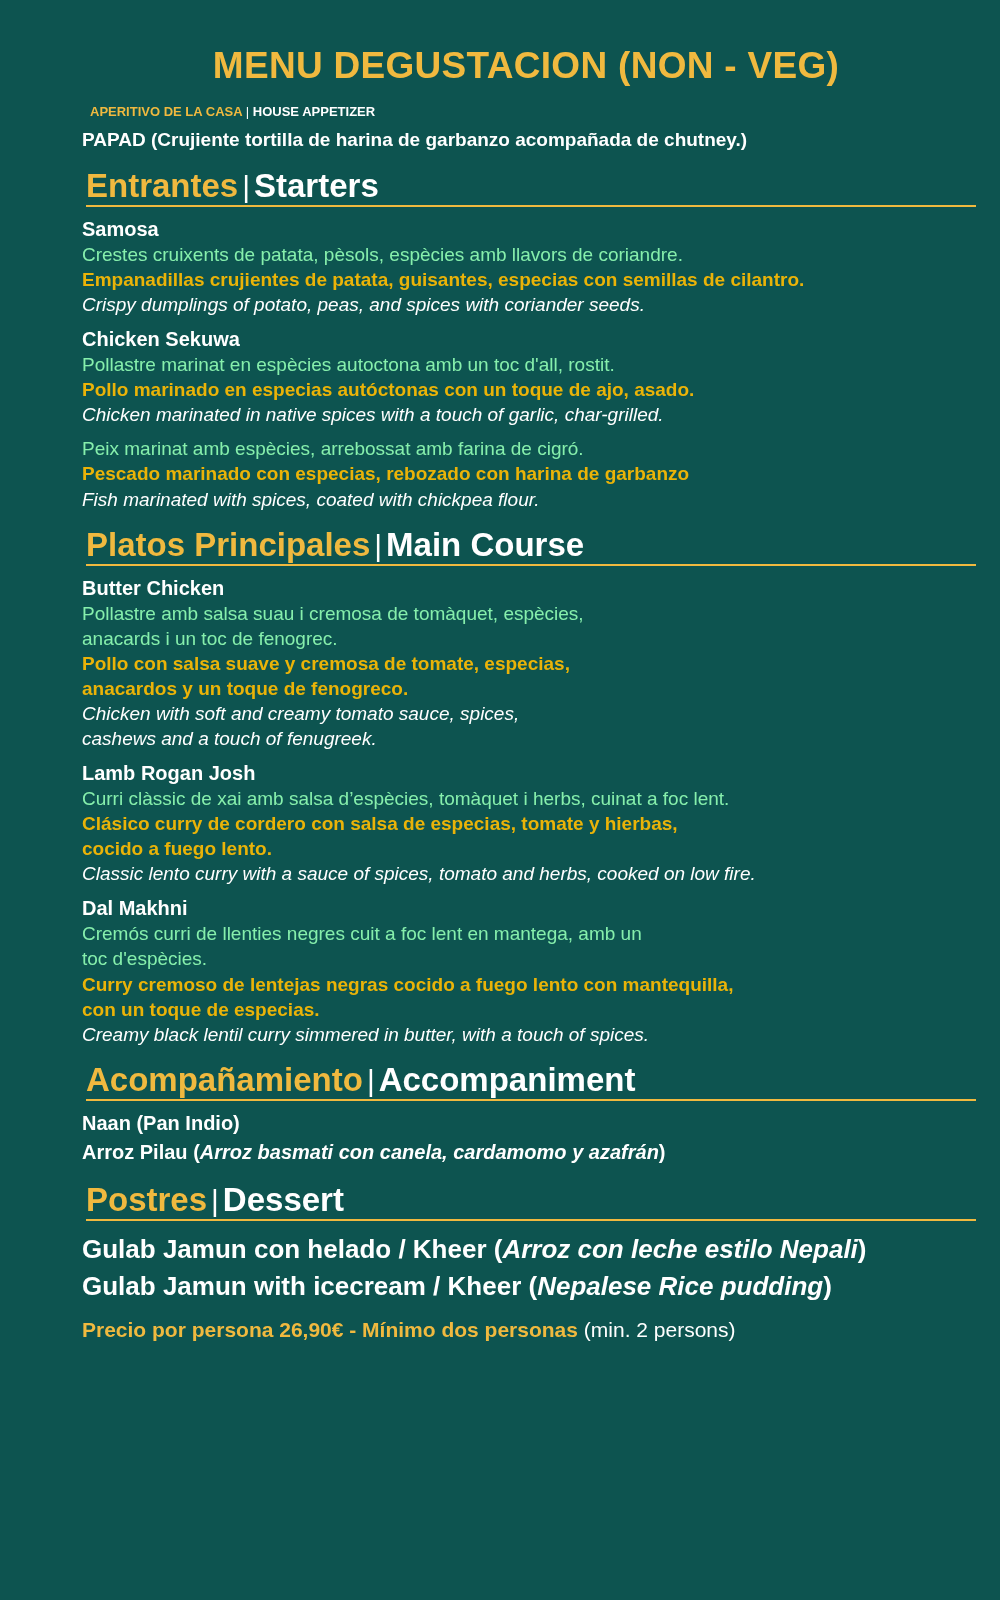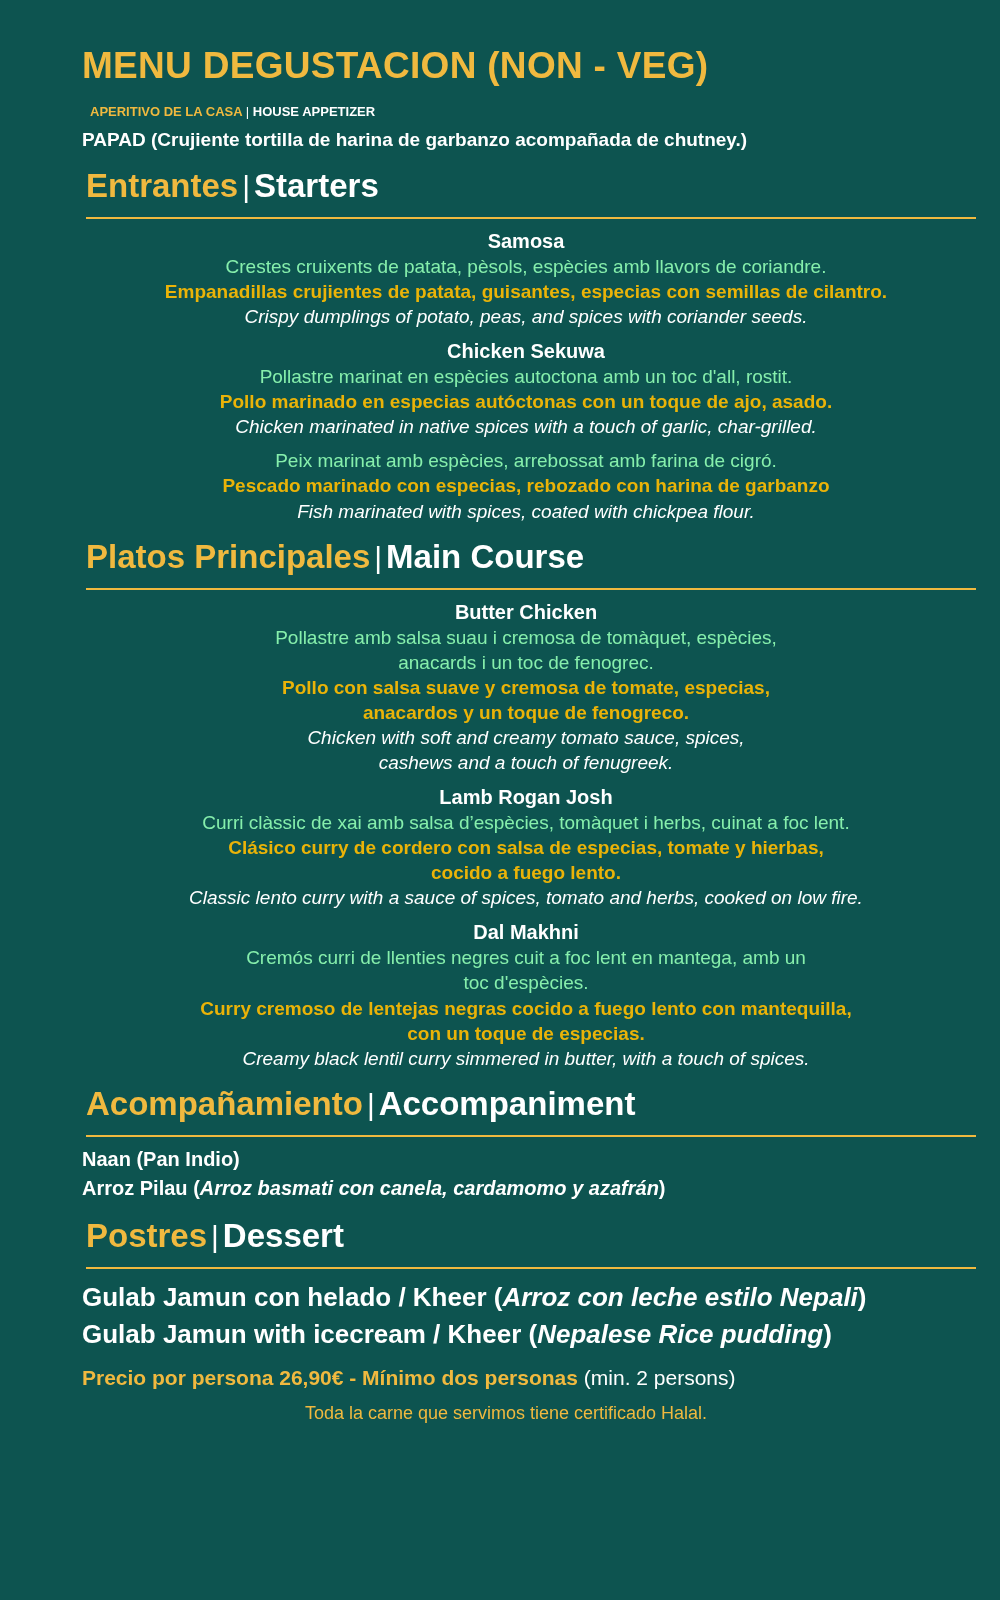--- a/index.html
+++ b/index.html
@@ -21,20 +21,21 @@
     box-sizing: border-box;
     padding: 46px 30px 0 82px;
   }
   .menu-title {
     color: #f0b93f;
     font-size: 37px;
     font-weight: bold;
     letter-spacing: 0.3px;
     line-height: 1.1;
     margin: 0 0 16px 0;
+    text-align: center;
   }
   .appetizer-line {
     font-size: 13px;
     font-weight: bold;
     line-height: 1.35;
     margin: 8px;
     white-space: nowrap;
   }
   .appetizer-line .es {
     color: #f0b93f;
@@ -49,21 +50,21 @@
   .appetizer-sub {
     font-size: 19px;
     font-weight: bold;
     color: #ffffff;
     margin: 1px 0 0 0;
     line-height: 1.3;
   }
 
   .section-head {
     margin: 14px 0 0 0;
-    padding: 0 0 12px 0;
+    padding: 0 0 0 0;
     border-bottom: 2px solid #f0b93f;
     display: block;
     width: 890px;
     margin-left: 4px;
   }
   .section-head .es {
     color: #f0b93f;
     font-size: 33px;
     font-weight: bold;
   }
@@ -75,21 +76,20 @@
   }
   .section-head .en {
     color: #ffffff;
     font-size: 33px;
     font-weight: bold;
   }
 
   .dish {
     margin: 0 0 0 0;
     padding-top: 9px;
-    text-align: center;
   }
   .dish-name {
     font-size: 20px;
     font-weight: bold;
     color: #ffffff;
     line-height: 1.3;
   }
   .dish-ca {
     font-size: 19px;
     font-weight: normal;
@@ -286,15 +286,14 @@
     <div class="dessert-item">
       <span>Gulab Jamun with icecream / Kheer (</span><span class="it">Nepalese Rice pudding</span><span>)</span>
     </div>
   </div>
 
   <div class="price-line">
     <span class="es">Precio por persona 26,90€ - Mínimo dos personas</span>
     <span class="en">(min. 2 persons)</span>
   </div>
 
-  <div class="halal">Toda la carne que servimos tiene certificado Halal.</div>
 
 </div>
 
 </body></html>

